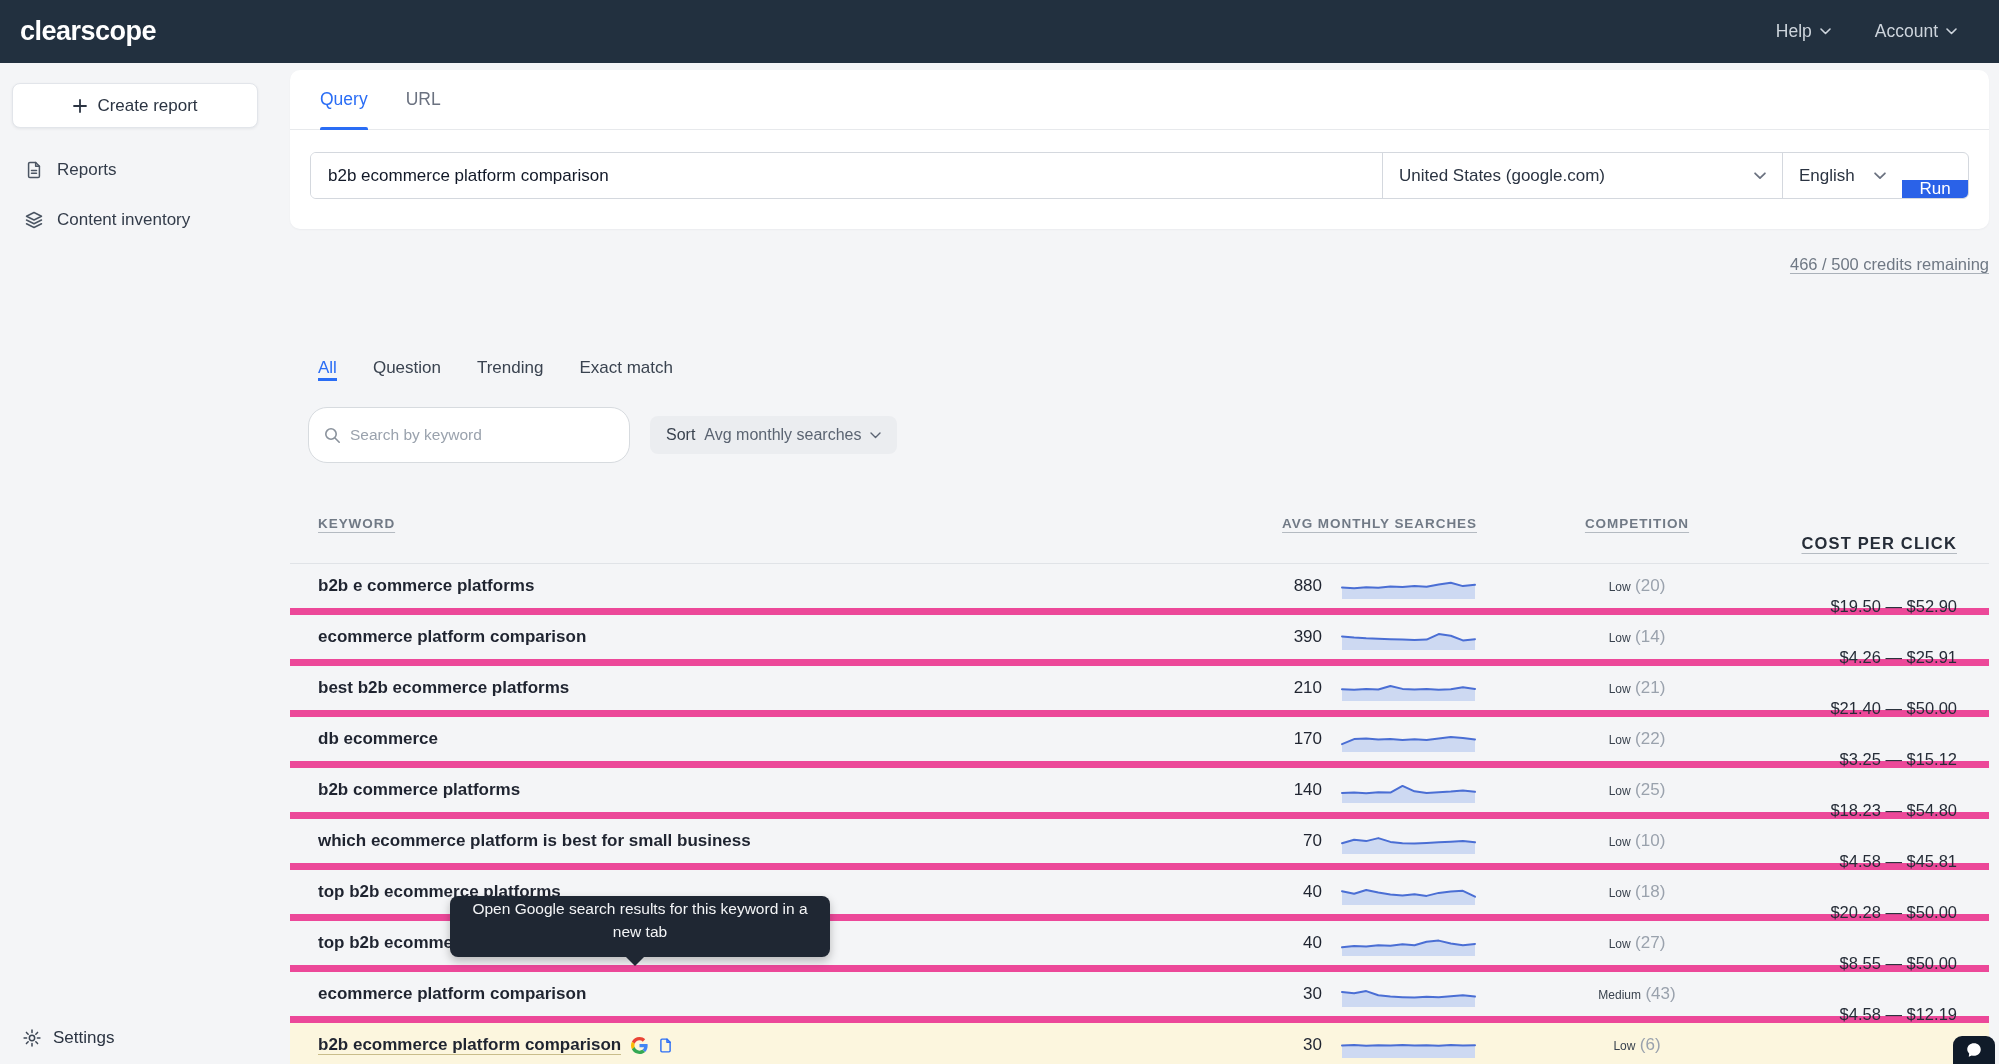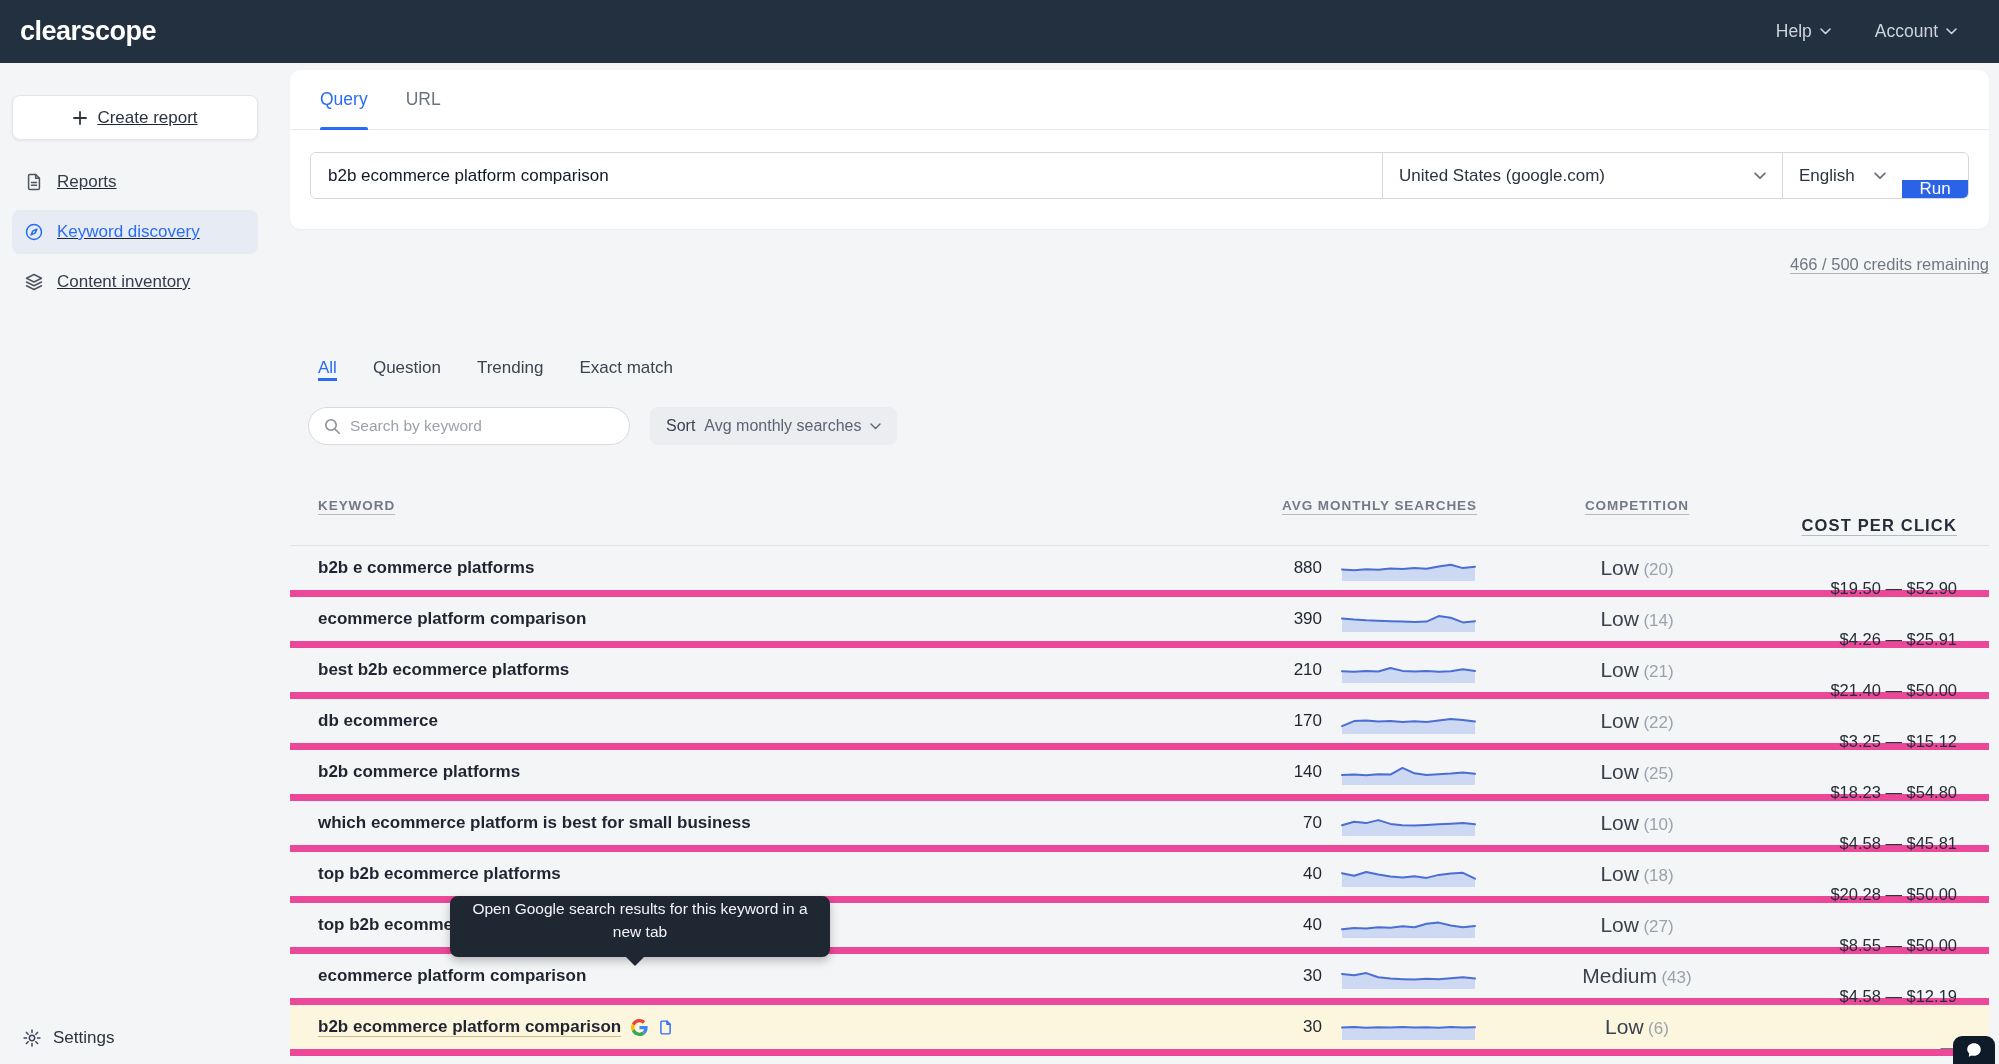--- a/index.html
+++ b/index.html
@@ -14,21 +14,21 @@
   .topbar {
     position:absolute; top:0; left:0; right:0; height:63px;
     background:#22303f; display:flex; align-items:center;
     padding:0 42px 0 20px; z-index:5;
   }
   .logo { color:#ffffff; font-size:27px; font-weight:700; letter-spacing:-0.5px; cursor:pointer; }
   .topbar-right { margin-left:auto; display:flex; gap:44px; }
   .topbar-item { display:flex; align-items:center; gap:8px; color:#cdd4dc; font-size:17.5px; cursor:pointer; }
   .chev { flex:0 0 auto; }
   
-  .sidebar { position:absolute; top:63px; left:0; bottom:0; width:270px; padding:32px 12px;text-decoration:underline; }
+  .sidebar { position:absolute; top:63px; left:0; bottom:0; width:270px; padding:20px 12px; }
   .create-report {
     width:100%; height:45px; background:#ffffff; border:1px solid #e2e5ea; border-radius:8px;
     box-shadow:0 1px 3px rgba(16,24,40,.07);
     display:flex; align-items:center; justify-content:center; gap:9px;
     font-size:17px; font-weight:500; color:#2b3442; cursor:pointer;
   }
   .nav { margin-top:20px; display:flex; flex-direction:column; gap:6px; }
   .nav-item {
     height:44px; border-radius:8px; display:flex; align-items:center; gap:13px;
     padding:0 12px; font-size:17px; font-weight:500; color:#333c4a; cursor:pointer;
@@ -57,21 +57,21 @@
   .select-language { width:120px; }
   .run-button { width:66px; background:#2a62e8; color:#ffffff; font-size:17px; font-weight:500; display:flex; align-items:center; justify-content:center; cursor:pointer;margin-top:27px; }
   .credits { margin-top:26px; text-align:right; font-size:16.5px; color:#6f7884; }
   .credits span { text-decoration:underline; text-decoration-color:#aab1b9; text-underline-offset:3px; }
   
   .results { margin-top:84px; }
   .result-tabs { display:flex; gap:36px; margin-left:28px; }
   .result-tab { padding-bottom:0; font-size:17px; color:#3a4350; border-bottom:3px solid transparent; cursor:pointer; }
   .result-tab.active { color:#2a6df5; font-weight:500; border-bottom-color:#2a6df5; }
   .controls { margin:26px 0 0 18px; display:flex; align-items:center; gap:20px; }
-  .kw-search { width:322px; height:38px; background:#fff; border:1px solid #d7dbdf; border-radius:19px; display:flex; align-items:center; gap:9px; padding:0 15px; }
+  .kw-search { width:322px; height:56px; background:#fff; border:1px solid #d7dbdf; border-radius:19px; display:flex; align-items:center; gap:9px; padding:0 15px; }
   .kw-search input { border:none; outline:none; flex:1; font-size:15.5px; color:#374151; font-family:inherit; background:transparent; }
   .kw-search input::placeholder { color:#9aa2ad; }
   .sort-control { height:38px; background:#ebedf0; border-radius:8px; display:flex; align-items:center; gap:9px; padding:0 16px; font-size:16px; cursor:pointer; }
   .sort-label { color:#39424e; }
   .sort-value { color:#5b6472; }
   .sort-control .chev { color:#5b6472; }
   
   .ktable { margin-top:30px; }
   .thead { display:flex; align-items:center; padding:0 32px 10px 28px; border-bottom:1px solid #e0e3e7; }
   .th { font-size:13.5px; font-weight:600; letter-spacing:.07em; text-transform:uppercase; color:#717a86;
@@ -82,21 +82,21 @@
   .c-cpc { width:160px; text-align:right; white-space:nowrap; }
   .th.c-search { display:block; text-align:right; }
   .trow { display:flex; align-items:center; height:51px; padding:0 32px 0 28px; border-bottom:7px solid #ec4899; cursor:pointer; }
   .trow .kw { font-size:17px; font-weight:600; color:#1f2430; white-space:nowrap; overflow:hidden; text-overflow:ellipsis; }
   .trow.hl { background:#fcf6de; }
   .trow.hl .kw { text-decoration:underline; text-decoration-color:#c9bd8a; text-underline-offset:4px; }
   .kw-icons { display:flex; align-items:center; gap:9px; }
   .kw-icons > span { display:flex; cursor:pointer; }
   .num { font-size:17px; color:#1f2430; }
   .spark { display:flex; width:137px; }
-  .comp-label { font-size:21px; color:#39424e;margin-top:48px; }
+  .comp-label { font-size:12px; color:#39424e;margin-top:48px; }
   .comp-count { font-size:17px; color:#9aa2ad; }
   .c-cpc { font-size:16.5px; color:#262d38;margin-top:41px; }
   .trow.hl .c-cpc { color:#6f7884; }
   
   .tooltip {
     position:absolute; left:450px; top:896px; width:380px; z-index:20;
     background:#1f2733; color:#f3f4f6; font-size:15.5px; line-height:1.5;
     text-align:center; padding:1px 18px 13px; border-radius:8px;
     box-shadow:0 4px 10px rgba(0,0,0,.25);
   }
@@ -143,29 +143,20 @@
     <div class="nav-item">
       <span class="ic">
         <svg width="20" height="20" viewBox="0 0 24 24" fill="none" stroke="currentColor" stroke-width="1.8" stroke-linecap="round" stroke-linejoin="round">
             <path d="M14 3H7a1.5 1.5 0 0 0-1.5 1.5v15A1.5 1.5 0 0 0 7 21h10a1.5 1.5 0 0 0 1.5-1.5V7.5L14 3z"></path>
             <path d="M14 3v4.5h4.5"></path>
             <path d="M9 12.5h6M9 16h6"></path>
           </svg>
       </span>
       <span>Reports</span>
     </div>
-    <div class="nav-item active">
-      <span class="ic">
-        <svg width="20" height="20" viewBox="0 0 24 24" fill="none" stroke="currentColor" stroke-width="1.8">
-            <circle cx="12" cy="12" r="9"></circle>
-            <path d="M15.5 8.5l-2.2 4.8-4.8 2.2 2.2-4.8 4.8-2.2z" stroke-linejoin="round"></path>
-          </svg>
-      </span>
-      <span>Keyword discovery</span>
-    </div>
     <div class="nav-item">
       <span class="ic">
         <svg width="20" height="20" viewBox="0 0 24 24" fill="none" stroke="currentColor" stroke-width="1.8" stroke-linecap="round" stroke-linejoin="round">
             <path d="M12 3l9 4.5L12 12 3 7.5 12 3z"></path>
             <path d="M3 12l9 4.5 9-4.5"></path>
             <path d="M3 16.5L12 21l9-4.5"></path>
           </svg>
       </span>
       <span>Content inventory</span>
     </div>

